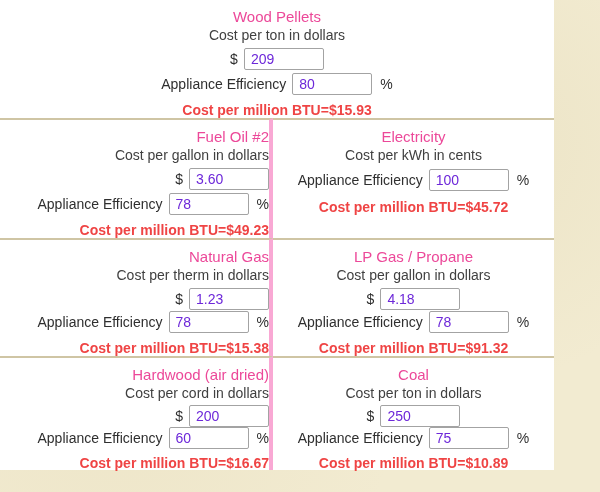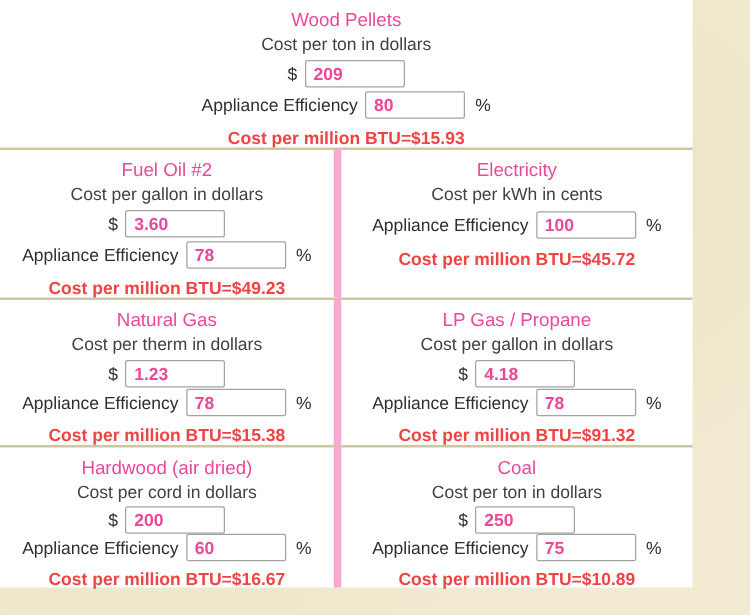--- a/index.html
+++ b/index.html
@@ -32,21 +32,21 @@
     color: #2f2f2f;
     font-size: 14px;
   }
   .card-top { height: 118px; }
   .grid {
     display: grid;
     grid-template-columns: 273px 281px;
     grid-template-rows: 120px 118px 114px;
   }
   .grid .card { border-top: 2px solid #cfc5a4; }
-  .grid .card.col-left { border-right: 6px solid #f9a8d4; }
+  .grid .card.col-left { border-right: 4px solid #f9a8d4; align-items: flex-end; }
   .fuel-title {
     font-weight: normal;
     font-size: 15px;
     color: #ec4899;
     line-height: 18px;
   }
   .unit-label {
     font-size: 14px;
     color: #404040;
     line-height: 18px;
@@ -62,22 +62,21 @@
   .input-row .pre:empty { margin-right: 0; }
   input.num {
     width: 80px;
     height: 22px;
     border: 1px solid #a3a3a3;
     border-radius: 2px;
     background: #fff;
     padding: 0 6px;
     font-family: "Liberation Sans", sans-serif;
     font-size: 14px;
-    color: #ec4899;
-    font-weight: bold;
+    color: #6d28d9;
   }
   .btu-result {
     margin-top: 6px;
     font-weight: bold;
     font-size: 14px;
     color: #ef4444;
   }
 </style>
 </head>
 <body>

